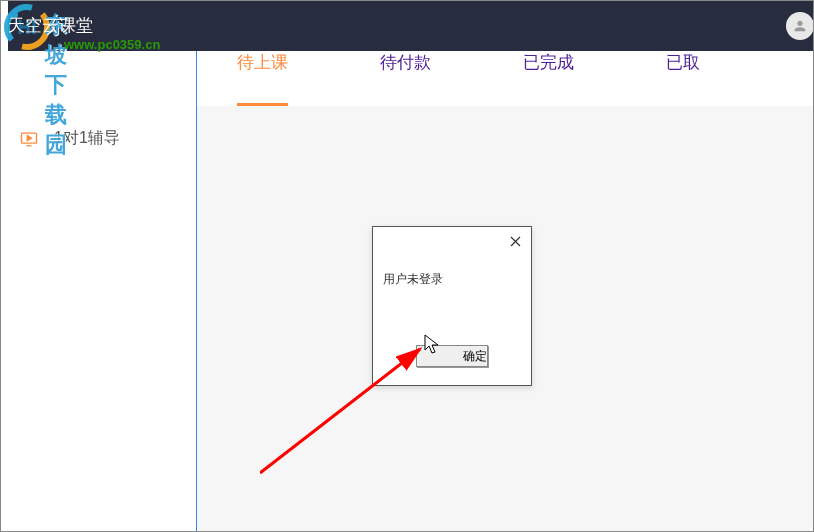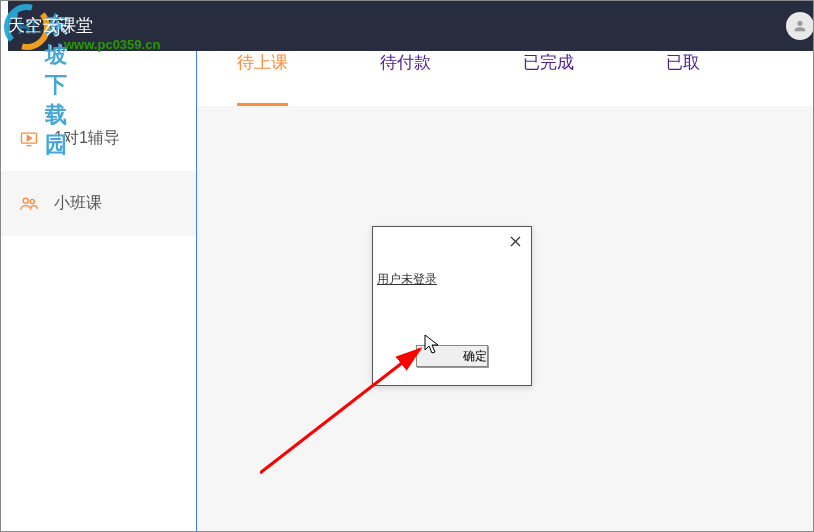--- a/index.html
+++ b/index.html
@@ -14,21 +14,21 @@
 .sidebar-item.active { background: #f6f6f6; }
 .sidebar-item .icon { width: 22px; height: 22px; margin-right: 14px; display: flex; align-items: center; justify-content: center; }
 .sidebar-spacer { height: 55px; }
 .main { flex: 1; background: #f6f6f6; }
 .tabs { height: 55px; display: flex; padding: 0 40px; gap: 92px; background: #fff; }
 .tab { font-size: 17px; color: #4c1d95; padding-bottom: 8px; cursor: pointer; white-space: nowrap; }
 .tab.active { color: #ff8a3c; border-bottom: 3px solid #ff8a3c; }
 .content { height: calc(100% - 55px); position: relative; }
 .dialog { position: absolute; left: 175px; top: 120px; width: 160px; height: 160px; background: #fff; border: 1px solid #555; box-shadow: 0 2px 6px rgba(0,0,0,0.15); }
 .dialog-close { position: absolute; top: 6px; right: 8px; width: 16px; height: 16px; cursor: pointer; font-size: 14px; color: #333; display: flex; align-items: center; justify-content: center; }
-.dialog-msg { font-size: 12px; color: #333; padding: 44px 0 0 4px; text-decoration: underline; }
+.dialog-msg { font-size: 12px; color: #333; padding: 44px 0 0 10px; }
 .dialog-btn { position: absolute; bottom: 18px; left: 50%; transform: translateX(-50%); width: 72px; height: 22px; background: #efefef; border: 1px solid #888; font-size: 12px; cursor: pointer; text-align: right; line-height: 20px; box-shadow: 1px 1px 0 rgba(0,0,0,0.4); }
 .cursor-arrow { position: absolute; left: 222px; top: 225px; pointer-events: none; }
 .red-arrow { position: absolute; left: 63px; top: 239px; pointer-events: none; }
 .watermark { position: absolute; top: 2px; left: 2px; z-index: 1; pointer-events: none; opacity: 0.95; }
 .watermark-text { font-size: 22px; font-weight: bold; color: #3aa3d8; letter-spacing: 2px; position: absolute; top: 8px; left: 43px; text-shadow: 1px 1px 0 #fff; }
 .watermark-url { font-size: 13px; color: #2aa000; font-weight: bold; position: absolute; top: 35px; left: 62px; }
 .border-frame { position: absolute; inset: 0; border: 1px solid #888; pointer-events: none; }
 </style>
 </head>
 <body>
@@ -59,31 +59,20 @@
     <div class="sidebar-item">
       <span class="icon">
         <svg width="20" height="20" viewBox="0 0 24 24" fill="none" stroke="#ff8a3c" stroke-width="1.6">
             <rect x="3" y="5" width="18" height="12" rx="1"></rect>
             <path d="M10 8l5 3-5 3z" fill="#ff8a3c"></path>
             <line x1="9" y1="20" x2="15" y2="20"></line>
           </svg>
       </span>
       <span>1对1辅导</span>
     </div>
-    <div class="sidebar-item active">
-      <span class="icon">
-        <svg width="20" height="20" viewBox="0 0 24 24" fill="none" stroke="#ff8a3c" stroke-width="1.6">
-            <circle cx="8" cy="8" r="3"></circle>
-            <circle cx="16" cy="9" r="2.5"></circle>
-            <path d="M2 19c0-3 3-5 6-5s6 2 6 5"></path>
-            <path d="M14 18c0-2.5 2-4 4-4s4 1.5 4 4"></path>
-          </svg>
-      </span>
-      <span>小班课</span>
-    </div>
   </div>
 
   <div class="main">
     <div class="tabs">
       <div class="tab active">待上课</div>
       <div class="tab">待付款</div>
       <div class="tab">已完成</div>
       <div class="tab">已取</div>
     </div>
     <div class="content">

